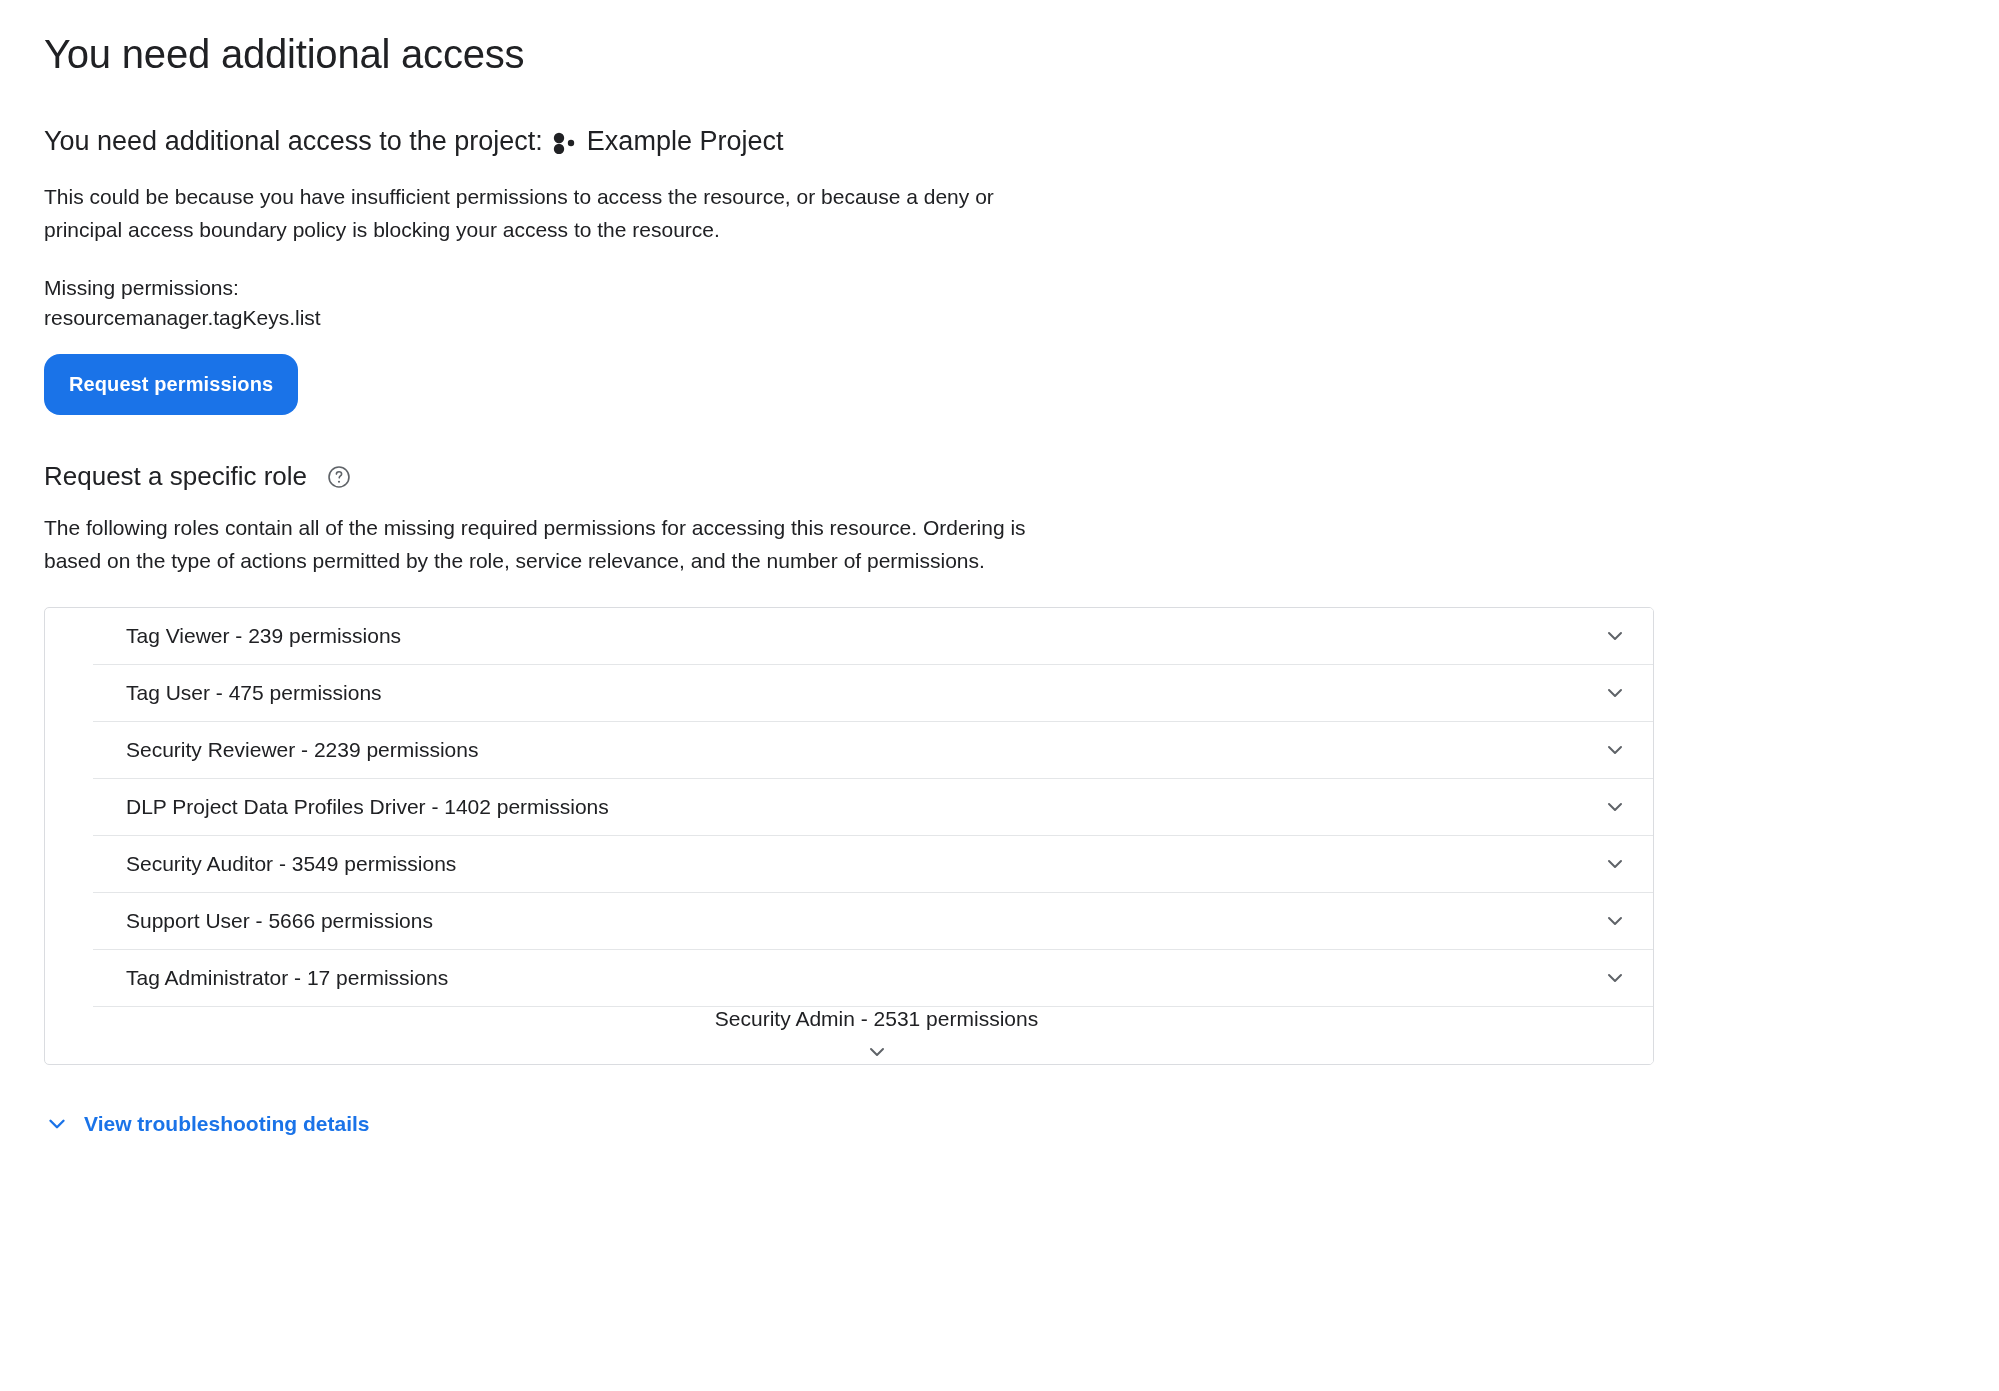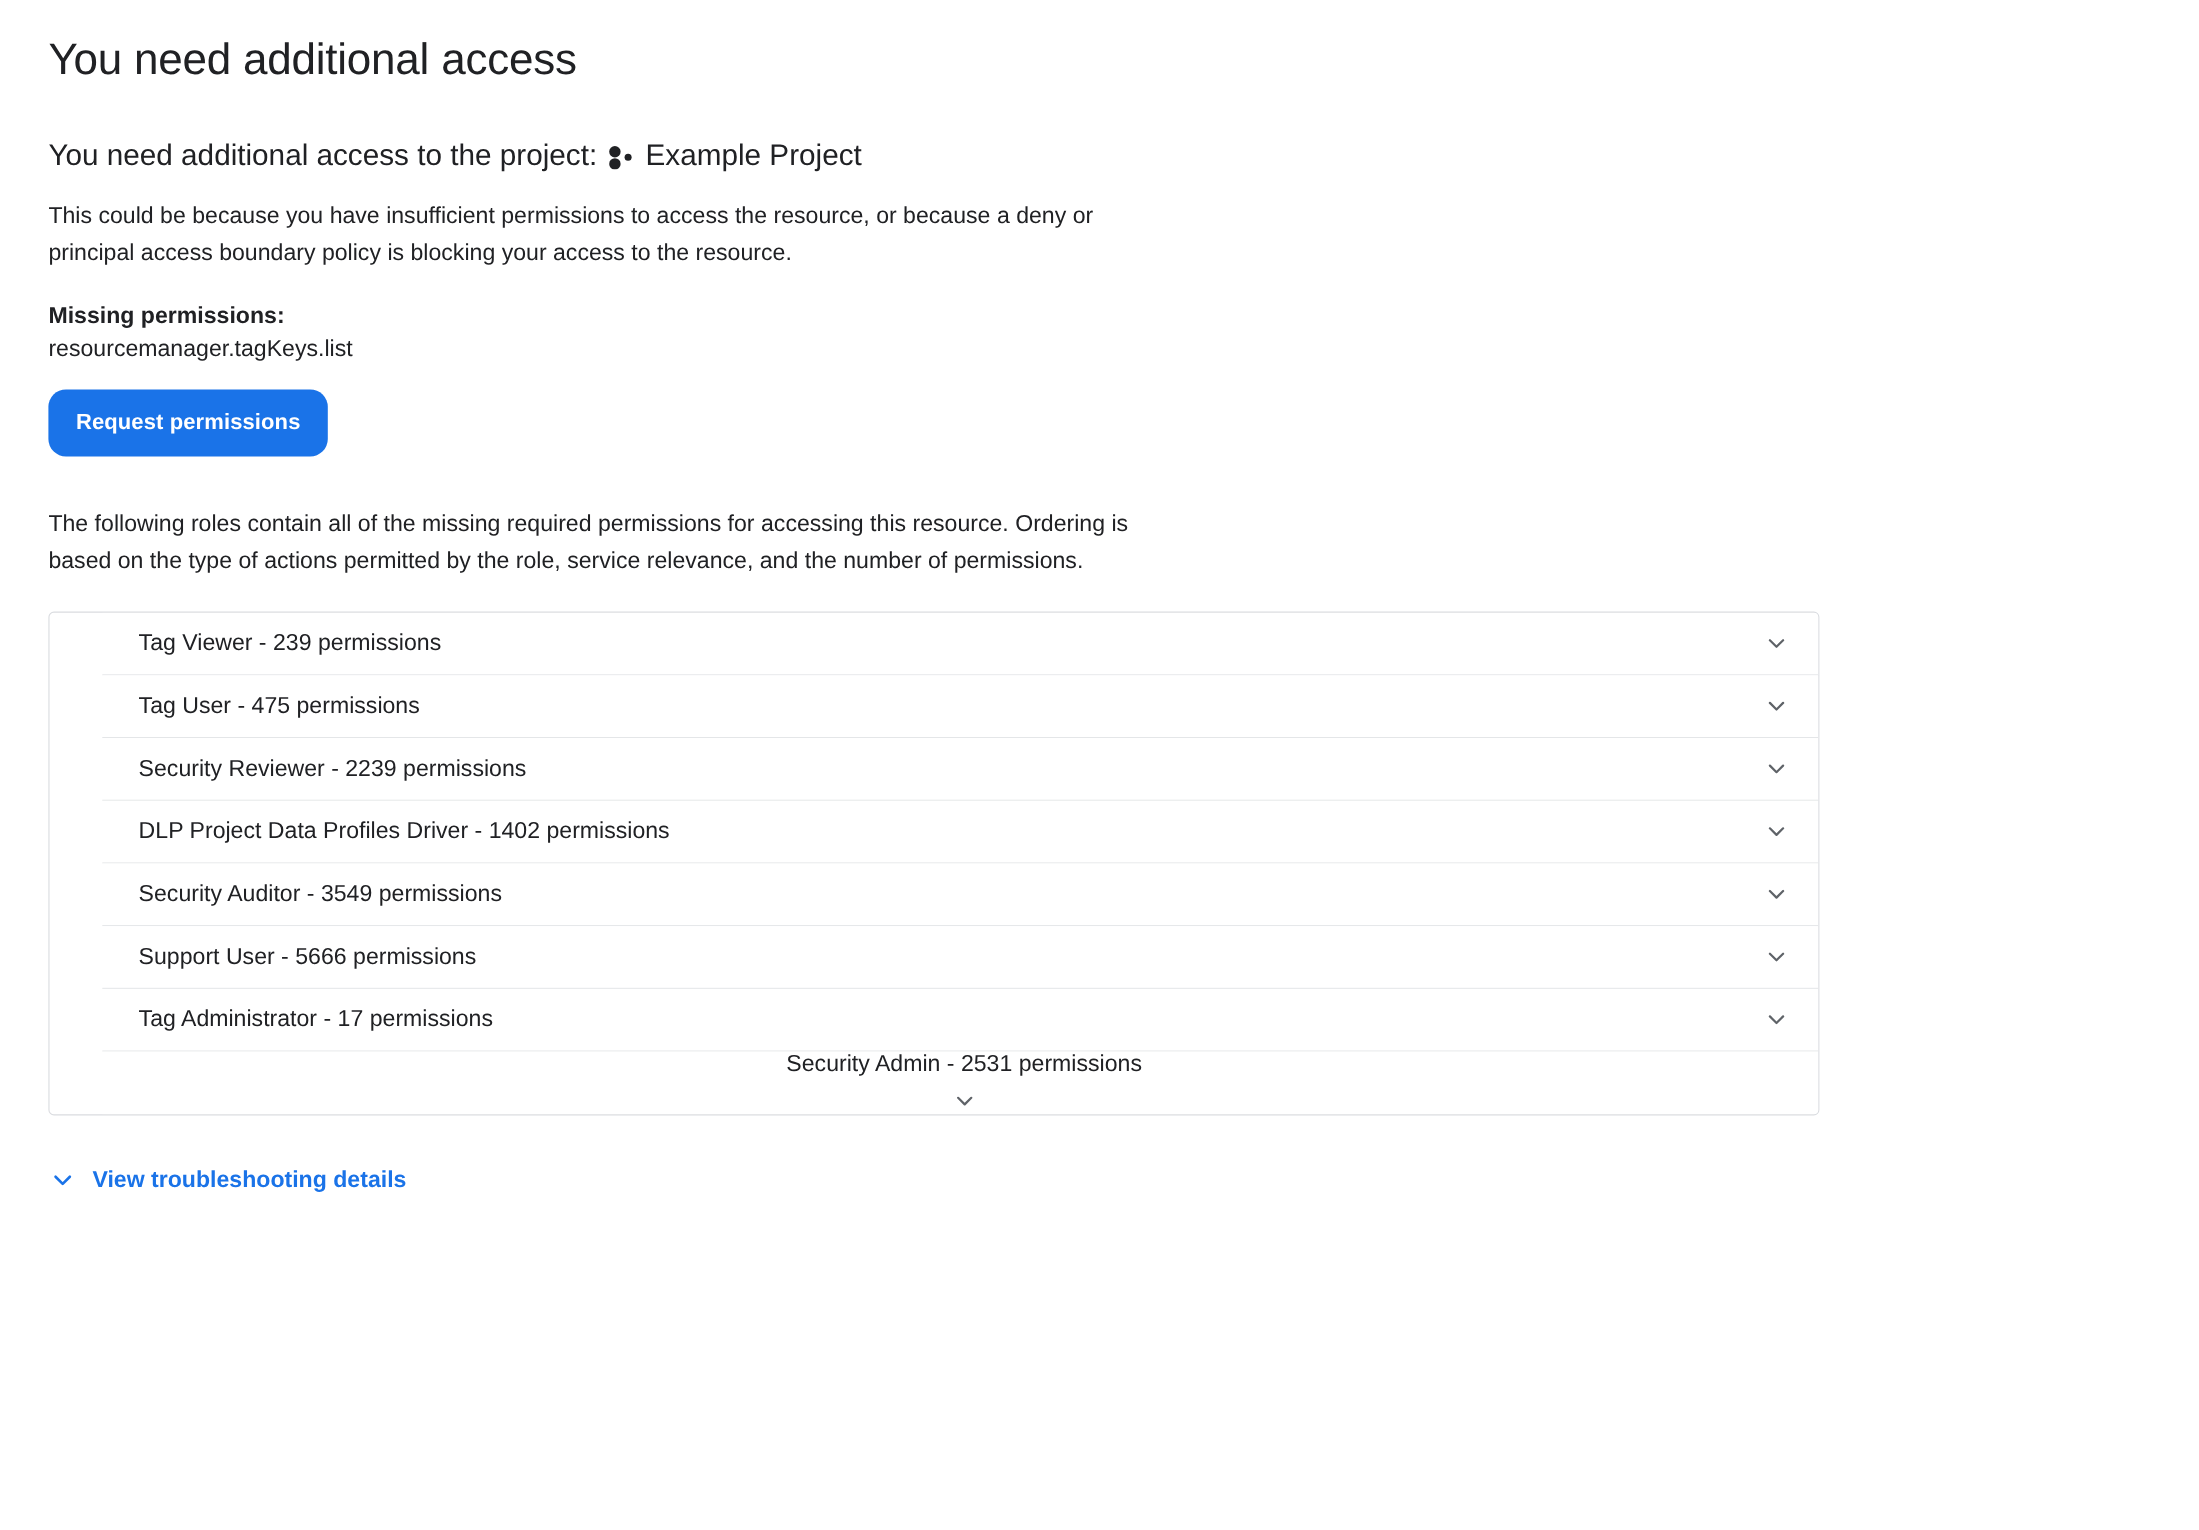--- a/index.html
+++ b/index.html
@@ -43,21 +43,21 @@
   }
   .desc {
     font-size: 21px;
     line-height: 1.55;
     color: #202124;
     max-width: 1010px;
     margin: 0 0 30px 0;
   }
   .missing-label {
     font-size: 21px;
-    font-weight: bold;
+    font-weight: normal;
     color: #202124;
     margin-bottom: 6px;
   }
   .missing-value {
     font-size: 21px;
     color: #202124;
     margin-bottom: 24px;
   }
   .btn-primary {
     display: inline-block;
@@ -157,20 +157,30 @@
     <span>Example Project</span>
   </div>
 
   <p class="desc">This could be because you have insufficient permissions to access the resource, or because a deny or principal access boundary policy is blocking your access to the resource.</p>
 
   <div class="missing-label">Missing permissions:</div>
   <div class="missing-value">resourcemanager.tagKeys.list</div>
 
   <button class="btn-primary">Request permissions</button>
 
+  <div class="section-head">
+    <span>Request a specific role</span>
+    <span class="help-icon">
+      <svg width="26" height="26" viewBox="0 0 24 24" xmlns="http://www.w3.org/2000/svg">
+        <circle cx="12" cy="12" r="9.2" fill="none" stroke="#5f6368" stroke-width="1.5"></circle>
+        <path d="M9.6 9.3c0-1.3 1.1-2.2 2.4-2.2 1.4 0 2.4.9 2.4 2.1 0 1.9-2.2 1.8-2.2 3.6" fill="none" stroke="#5f6368" stroke-width="1.5" stroke-linecap="round"></path>
+        <circle cx="12" cy="16.4" r="1" fill="#5f6368"></circle>
+      </svg>
+    </span>
+  </div>
 
   <p class="roles-desc">The following roles contain all of the missing required permissions for accessing this resource. Ordering is based on the type of actions permitted by the role, service relevance, and the number of permissions.</p>
 
   <div class="roles-list">
 
     <div class="role-row">
       <span>Tag Viewer - 239 permissions</span>
       <span class="chev">
         <svg width="24" height="24" viewBox="0 0 24 24" xmlns="http://www.w3.org/2000/svg">
             <path d="M6 9l6 6 6-6" fill="none" stroke="#5f6368" stroke-width="2" stroke-linecap="round" stroke-linejoin="round"></path>

